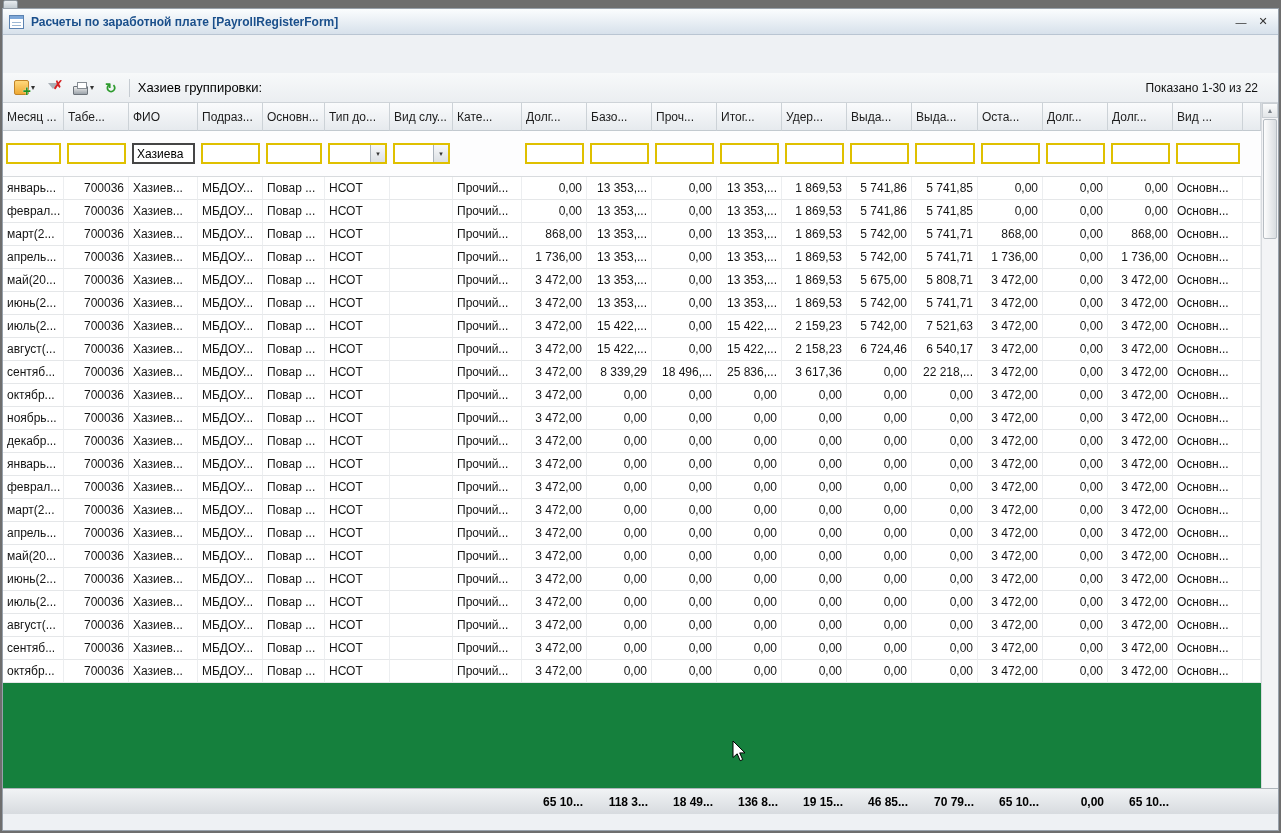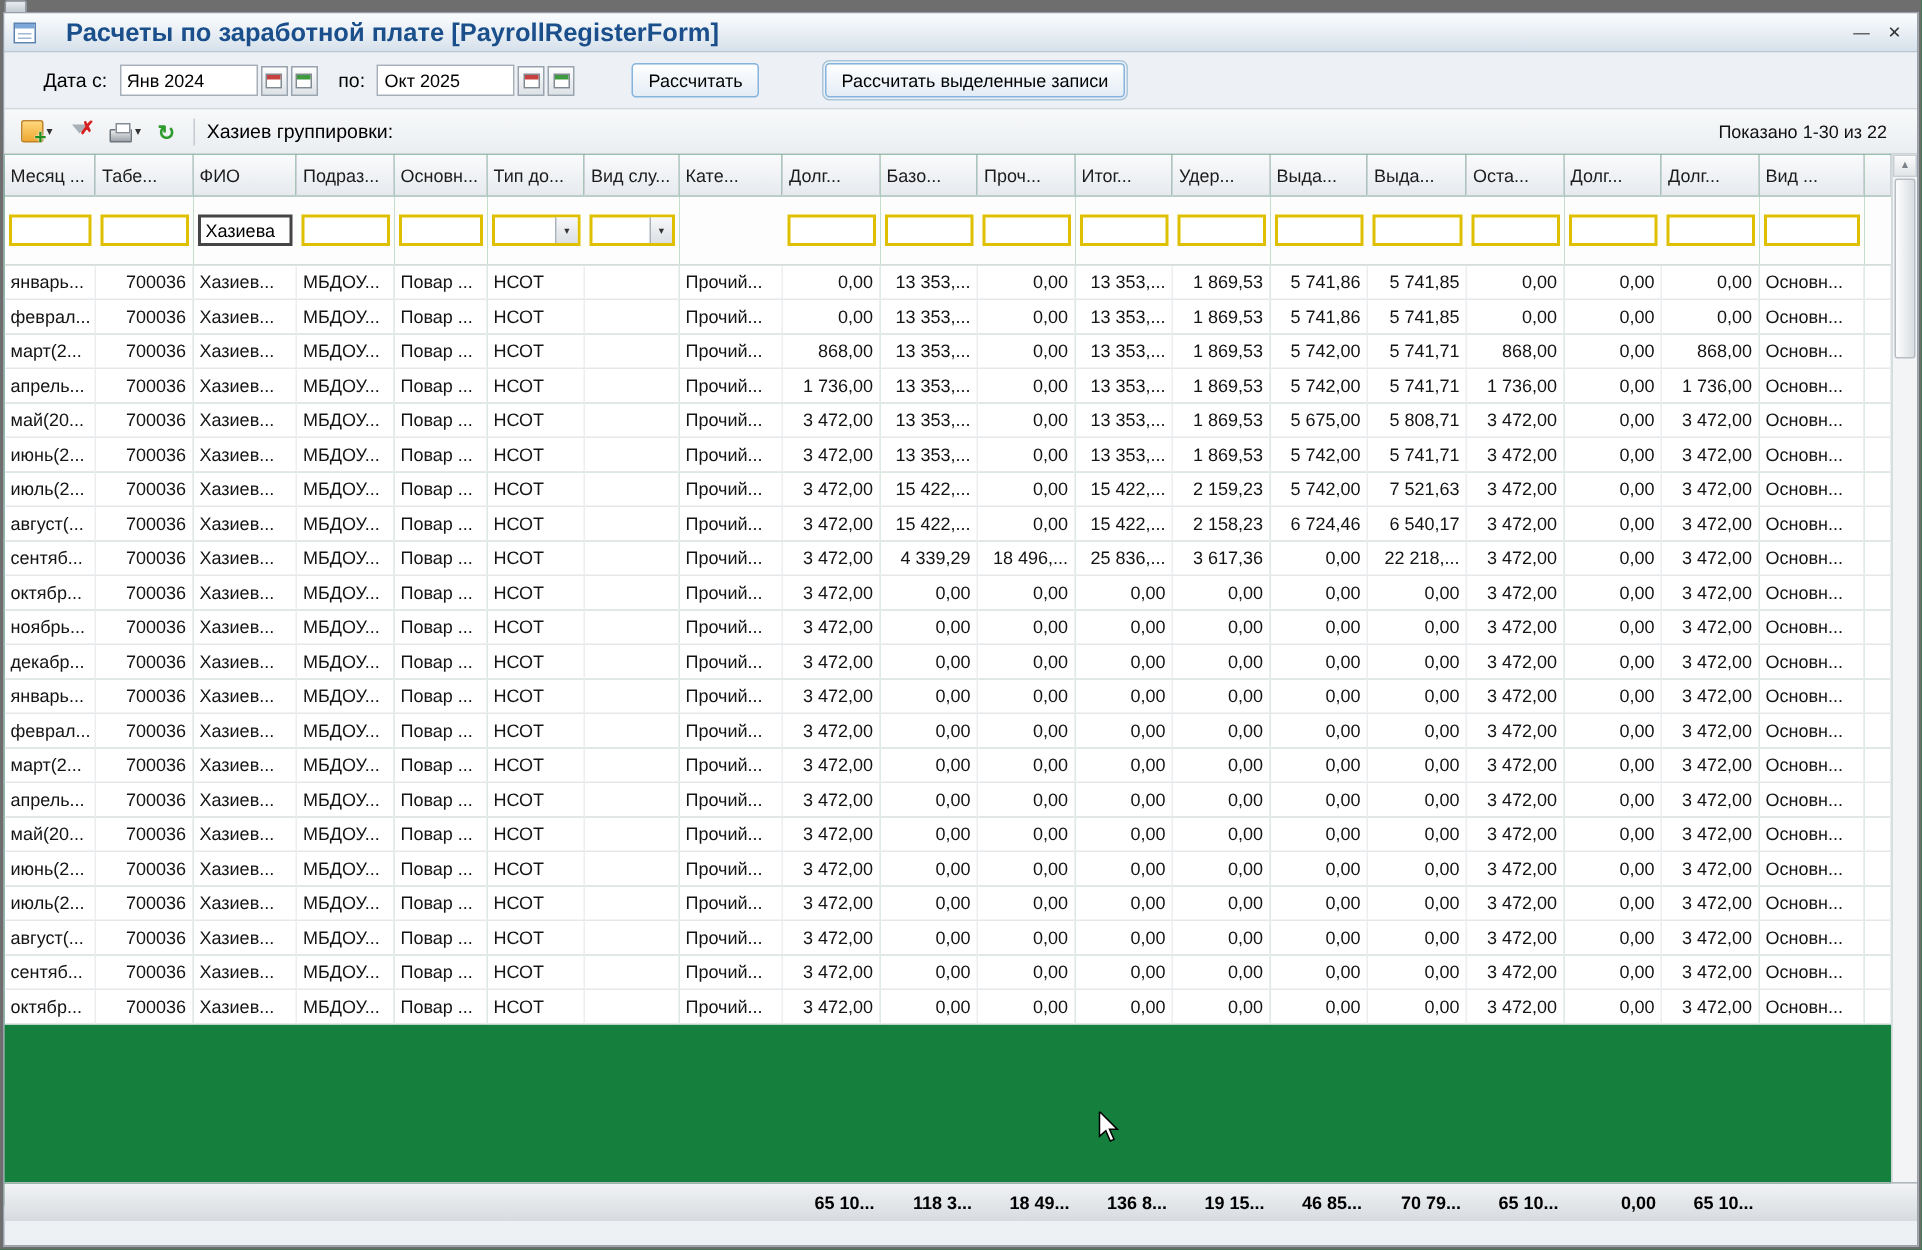--- a/index.html
+++ b/index.html
@@ -13,21 +13,21 @@
     background:#eef1f4; border:1px solid #98a1ab; }
 
   
   .titlebar { position:absolute; left:0; top:0; right:0; height:26px;
     background:linear-gradient(#fbfdfe,#d7e1eb); border-bottom:1px solid #b9c5d2;
     display:flex; align-items:center; padding:0 6px; }
   .win-ico { width:15px; height:14px; background:#fff; border:1px solid #5b82b0; position:relative; flex:none; }
   .win-ico::before { content:""; position:absolute; top:0; left:0; right:0; height:3px; background:#7da7d8; }
   .win-ico::after { content:""; position:absolute; top:6px; left:2px; right:2px; height:1px;
     background:#9db8d4; box-shadow:0 3px 0 #9db8d4; }
-  .title { font-size:17px; font-weight:bold; color:#1a4f8b; margin-left:20px; flex:1;
+  .title { font-size:12px; font-weight:bold; color:#1a4f8b; margin-left:7px; flex:1;
     white-space:nowrap; overflow:hidden; }
   .win-btn { width:18px; height:16px; display:flex; align-items:center; justify-content:center;
     font-size:11px; color:#333; margin-left:4px; cursor:default; }
 
   
   .tb-dates { position:absolute; left:0; top:26px; right:0; height:38px; background:#edf0f4;
     border-bottom:1px solid #d1d6db; display:flex; align-items:center; padding-left:26px; }
   .lbl { font-size:13px; color:#000; white-space:nowrap; }
   .date-input { width:92px; height:21px; border:1px solid #a5afb9; font-size:12px;
     font-family:"Liberation Sans",sans-serif; padding:0 4px; margin-left:8px; background:#fff; }
@@ -115,40 +115,20 @@
 
 <div class="window">
 
   <div class="titlebar">
     <div class="win-ico"></div>
     <div class="title">Расчеты по заработной плате [PayrollRegisterForm]</div>
     <div class="win-btn">—</div>
     <div class="win-btn">✕</div>
   </div>
 
-  <div class="tb-dates">
-    <span class="lbl">Дата с:</span>
-    <input class="date-input" value="Янв 2024" style="">
-    <div class="cal-btn">
-      <div class="cal-ico red"></div>
-    </div>
-    <div class="cal-btn">
-      <div class="cal-ico green"></div>
-    </div>
-    <span class="lbl to-label">по:</span>
-    <input class="date-input" value="Окт 2025" style="">
-    <div class="cal-btn">
-      <div class="cal-ico red"></div>
-    </div>
-    <div class="cal-btn">
-      <div class="cal-ico green"></div>
-    </div>
-    <button class="btn calc">Рассчитать</button>
-    <button class="btn calc-sel">Рассчитать выделенные записи</button>
-  </div>
 
   <div class="tb-actions">
     <div class="tbtn">
       <div class="ico-add"></div>
       <span class="dd">▾</span>
     </div>
     <div class="tbtn">
       <div class="ico-clear">
         <span class="fx">✗</span>
       </div>
@@ -425,21 +405,21 @@
           <tr class="row">
             <td>сентяб...</td>
             <td class="num">700036</td>
             <td>Хазиев...</td>
             <td>МБДОУ...</td>
             <td>Повар ...</td>
             <td>НСОТ</td>
             <td></td>
             <td>Прочий...</td>
             <td class="num">3 472,00</td>
-            <td class="num">4 339,29</td>
+            <td class="num">8 339,29</td>
             <td class="num">18 496,...</td>
             <td class="num">25 836,...</td>
             <td class="num">3 617,36</td>
             <td class="num">0,00</td>
             <td class="num">22 218,...</td>
             <td class="num">3 472,00</td>
             <td class="num">0,00</td>
             <td class="num red">3 472,00</td>
             <td>Основн...</td>
             <td></td>

